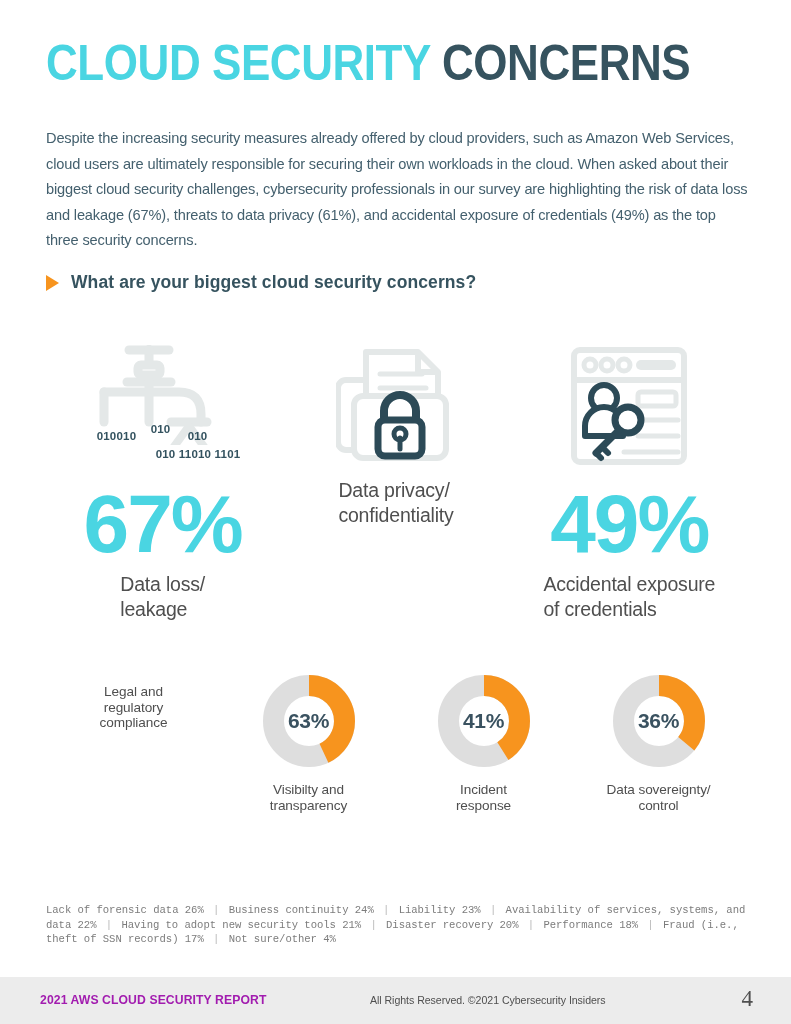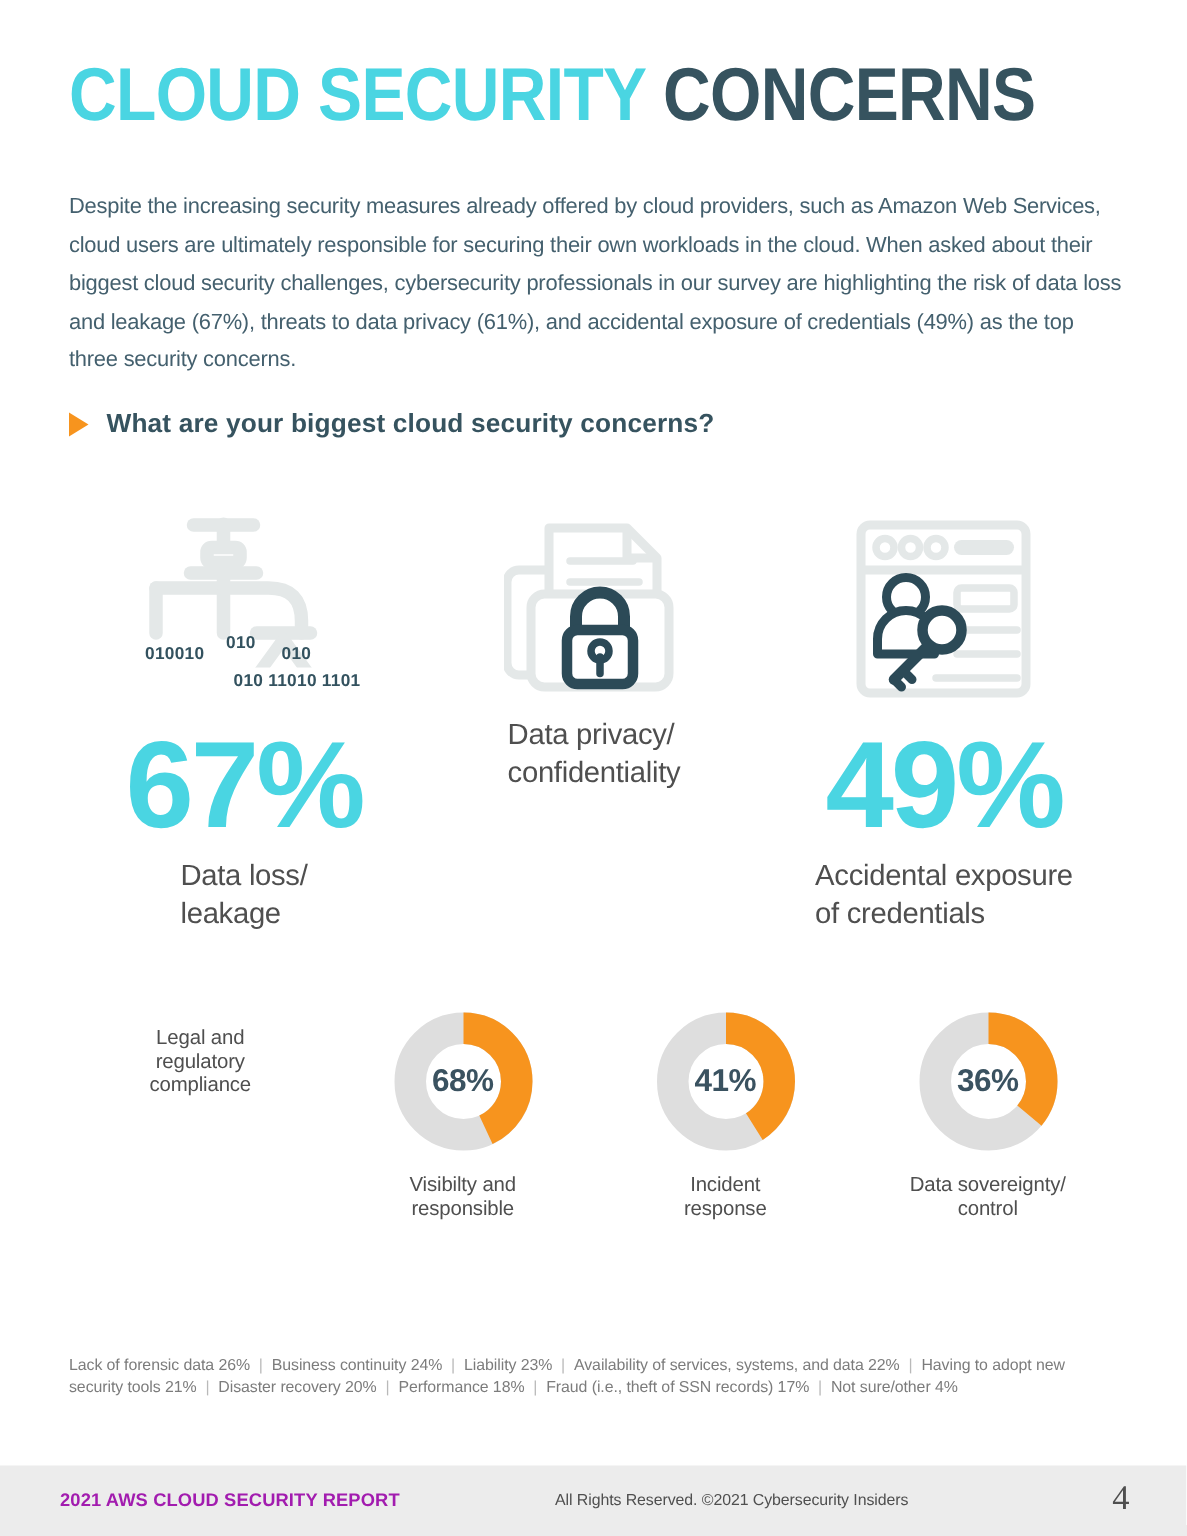--- a/index.html
+++ b/index.html
@@ -173,20 +173,21 @@
   
   .footnotes {
     position: absolute;
     left: 46px;
     top: 903px;
     width: 700px;
     font-size: 10.6px;
     line-height: 14.6px;
     color: #7C7C7C;
     letter-spacing: -0.05px;
+    font-family: Liberation Mono, monospace;
   }
   .fn-sep { color: #B9B9B9; padding: 0 3px; }
 
   
   .footer {
     position: absolute;
     left: 0;
     bottom: 0;
     width: 791px;
     height: 47px;
@@ -340,25 +341,25 @@
         <span>compliance</span>
       </div>
     </div>
 
     <div class="donut-col">
       <div class="donut">
         <svg width="98" height="98" viewBox="0 0 98 98">
           <circle cx="49" cy="49" r="35.5" fill="none" stroke="#DEDEDE" stroke-width="21"></circle>
           <circle class="donut-arc" cx="49" cy="49" r="35.5" fill="none" stroke="#F7941E" stroke-width="21" transform="rotate(-90 49 49)" stroke-dasharray="95.91282371409639 223.05307840487532"></circle>
         </svg>
-        <span class="donut-center">68%</span>
+        <span class="donut-center">63%</span>
       </div>
       <div class="donut-label">
         <span>Visibilty and</span><br>
-        <span>responsible</span>
+        <span>transparency</span>
       </div>
     </div>
 
     <div class="donut-col">
       <div class="donut">
         <svg width="98" height="98" viewBox="0 0 98 98">
           <circle cx="49" cy="49" r="35.5" fill="none" stroke="#DEDEDE" stroke-width="21"></circle>
           <circle class="donut-arc" cx="49" cy="49" r="35.5" fill="none" stroke="#F7941E" stroke-width="21" transform="rotate(-90 49 49)" stroke-dasharray="91.45176214599887 223.05307840487532"></circle>
         </svg>
         <span class="donut-center">41%</span>

